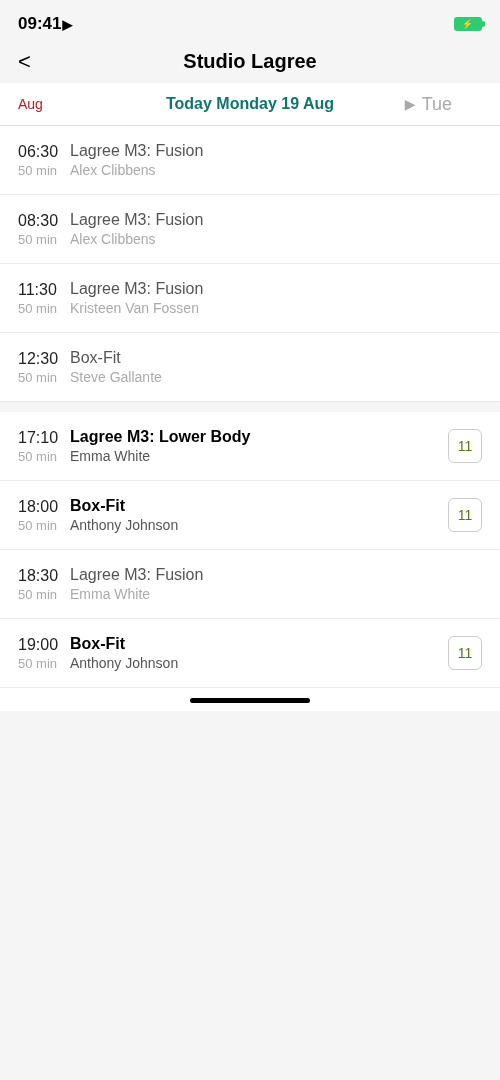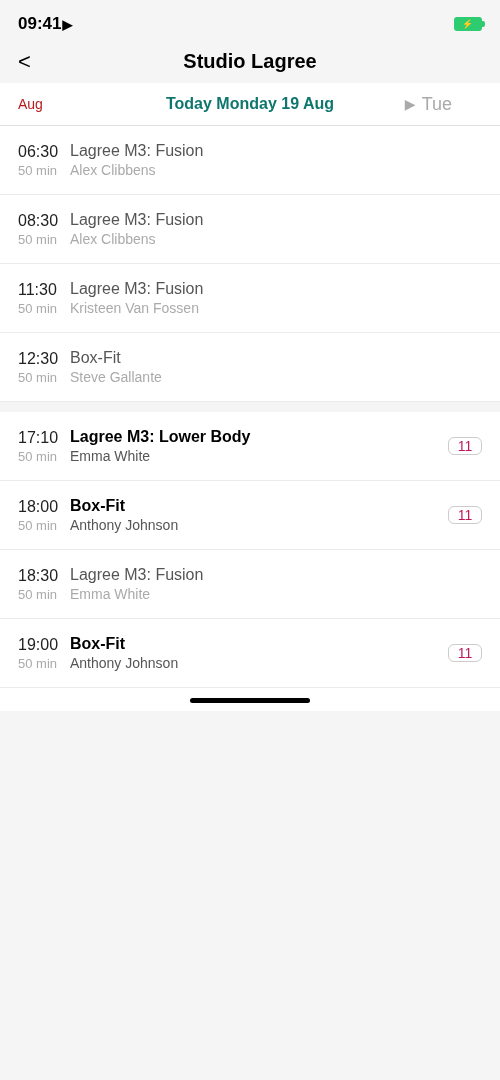--- a/index.html
+++ b/index.html
@@ -180,29 +180,29 @@
       font-size: 14px;
       color: #aaa;
     }
     .instructor.bold {
       color: #555;
       font-weight: 400;
     }
 
     .spots-badge {
       min-width: 34px;
-      height: 18px;
+      height: 34px;
       border: 1px solid #ccc;
       border-radius: 6px;
       display: flex;
       align-items: center;
       justify-content: center;
       font-size: 14px;
       font-weight: 500;
-      color: #be185d;
+      color: #4d7c0f;
       background: #fff;
     }
 
     
     .divider {
       height: 10px;
       background: #f5f5f5;
     }
 
     

